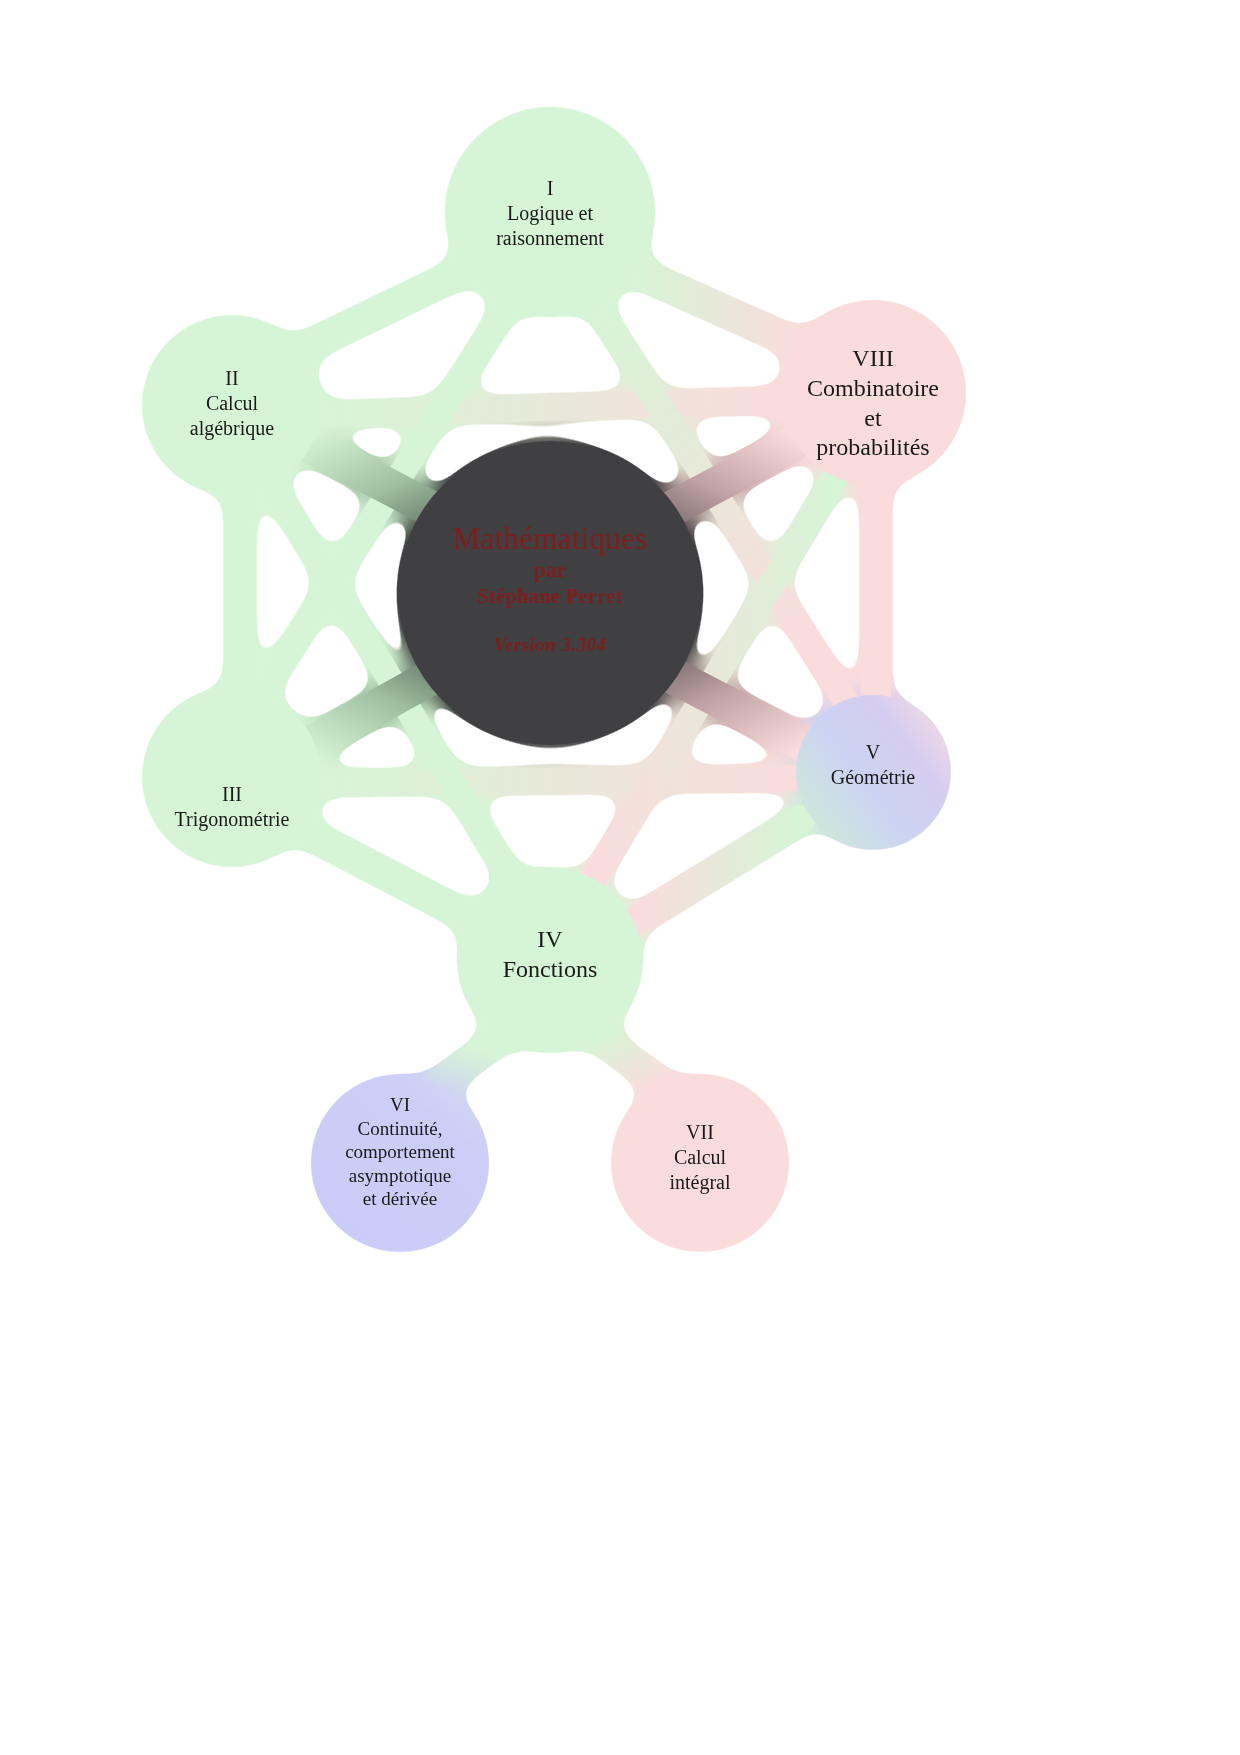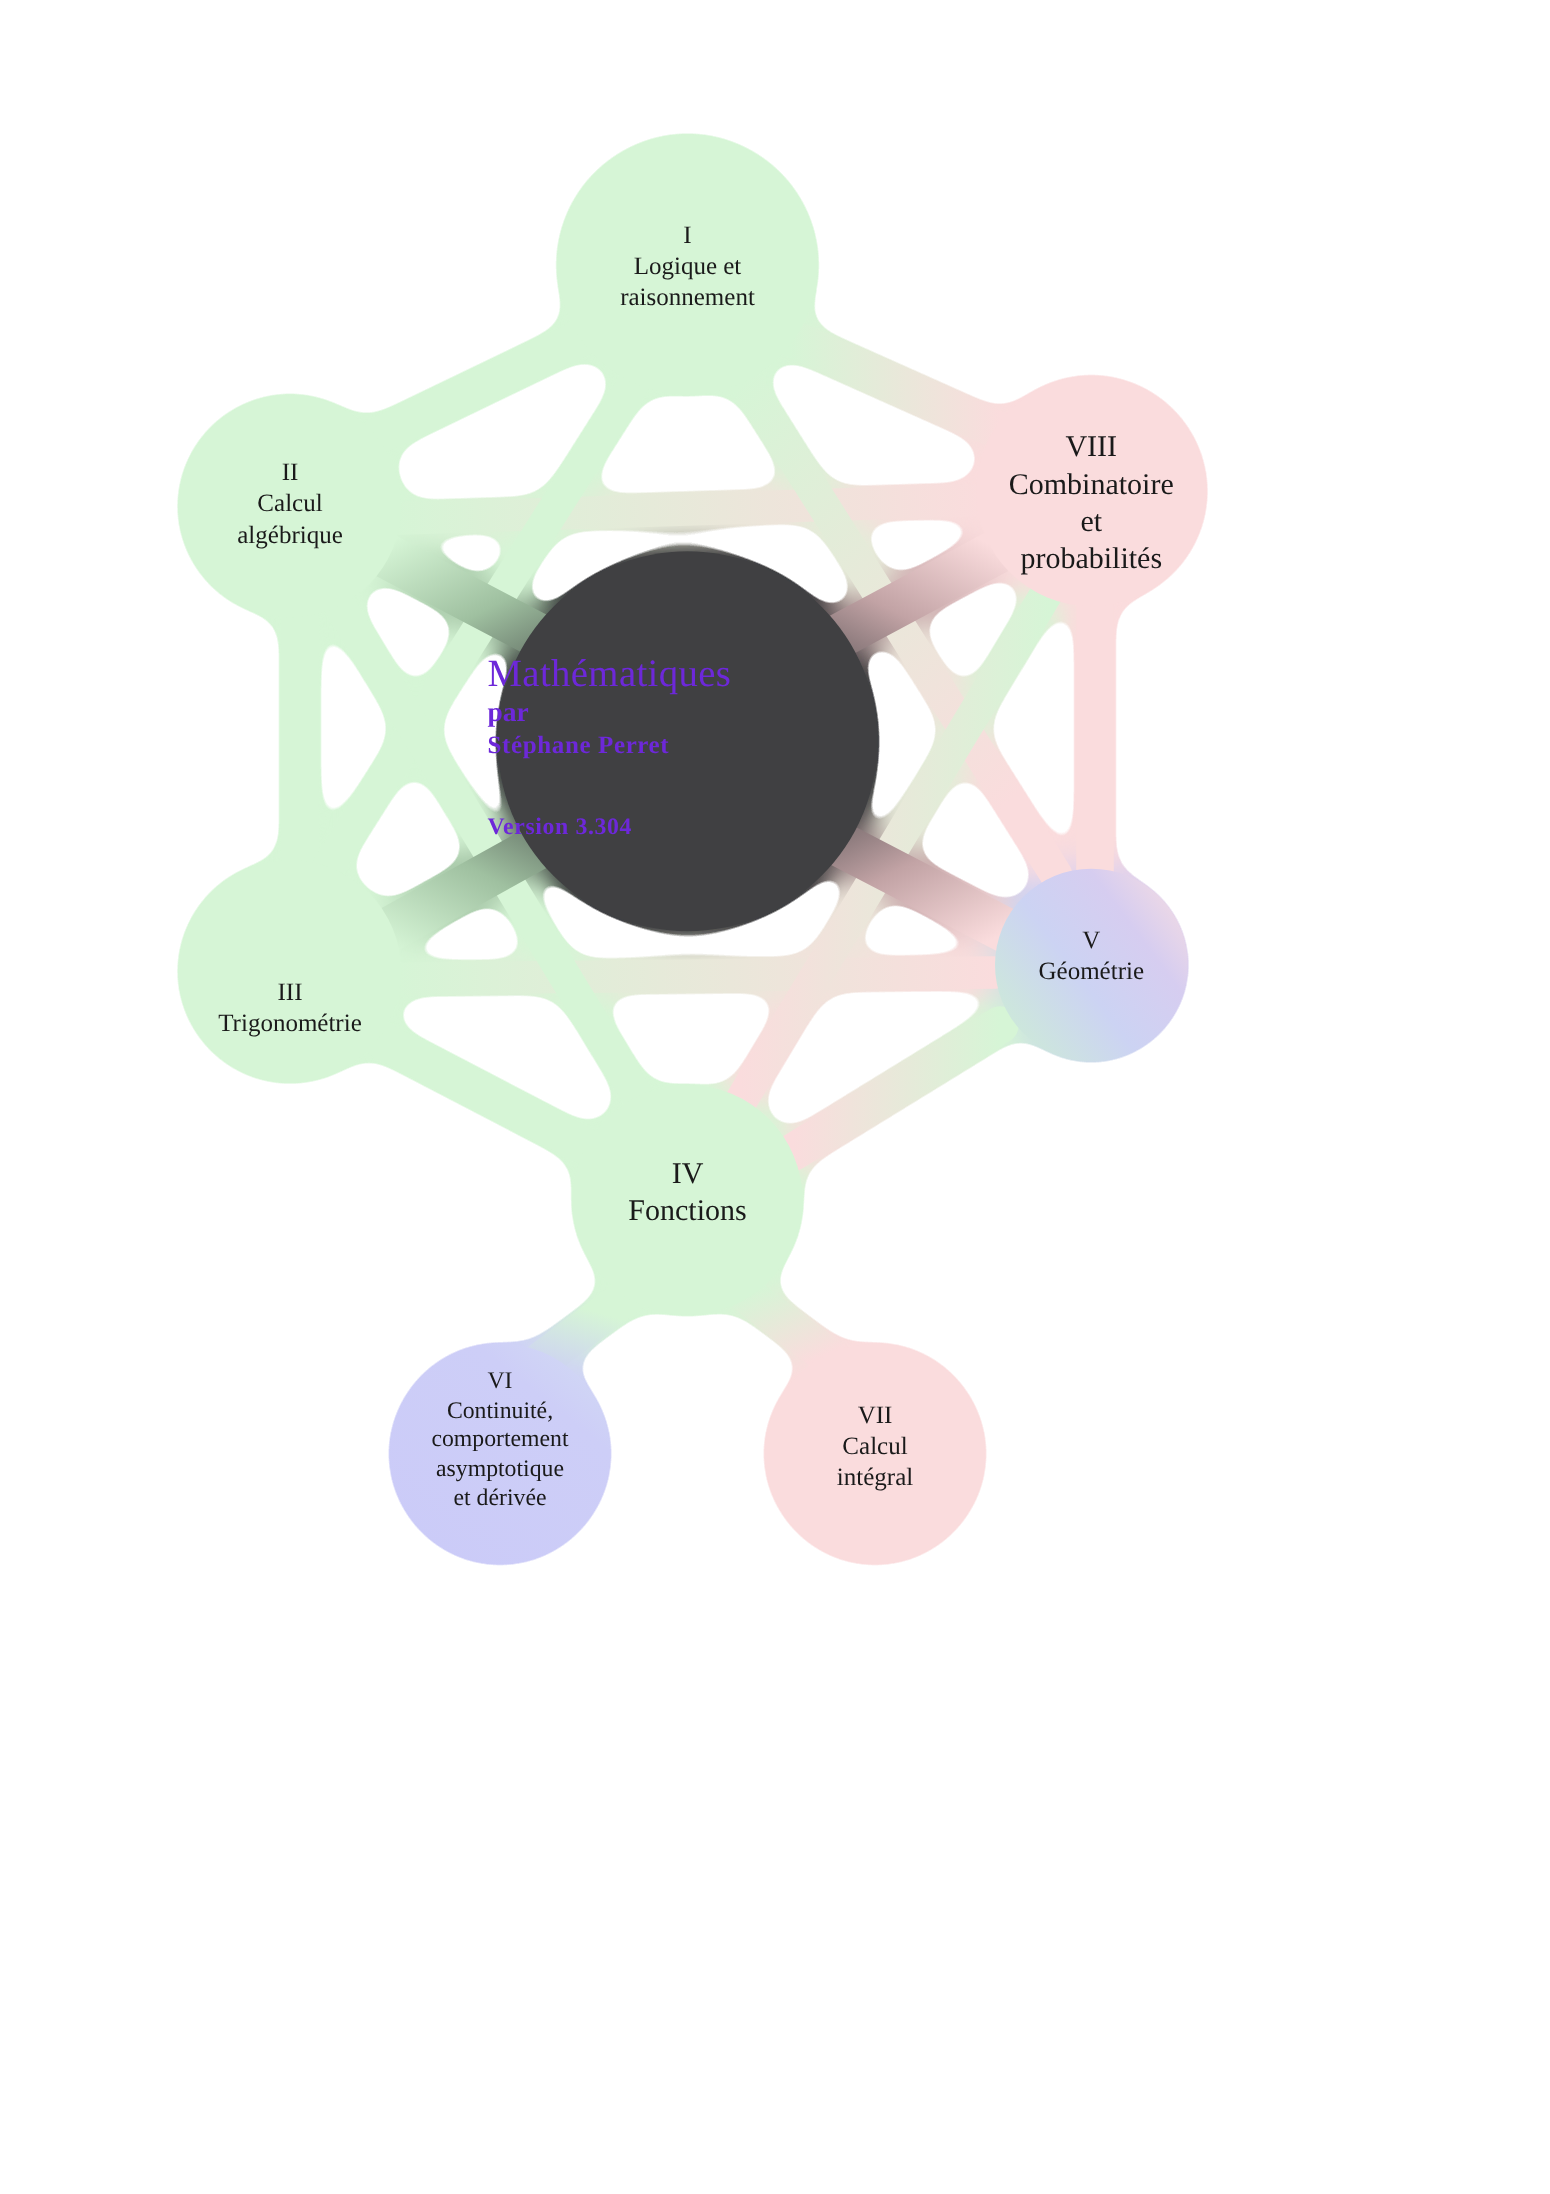--- a/index.html
+++ b/index.html
@@ -19,27 +19,28 @@
     color:#1a1a1a;
     line-height:1.24;
     pointer-events:none;
     -webkit-font-smoothing:antialiased;
   }
   .node-label .roman{display:block;}
   .node-label .name{display:block;}
 
   .center-label{
     position:absolute;
-    color:#6d28d9;
+    text-align:center;
+    color:#7f1d1d;
     line-height:1.2;
   }
   .center-label .c-title{display:block;font-size:31px;letter-spacing:.3px;}
   .center-label .c-par{display:block;font-size:22px;font-weight:bold;margin-top:0;}
   .center-label .c-author{display:block;font-size:20px;font-weight:bold;letter-spacing:.5px;}
-  .center-label .c-version{display:block;font-size:19px;font-weight:bold;margin-top:43px;letter-spacing:.5px;}
+  .center-label .c-version{display:block;font-size:19px;font-weight:bold;margin-top:26px;letter-spacing:.5px;font-style:italic;}
 </style>
 </head>
 <body>
 
 <div id="stage">
 
   <svg id="mindmap" viewBox="0 0 1240 1755">
     <defs>
       <filter id="goo" x="-30%" y="-30%" width="160%" height="160%">
         <feGaussianBlur in="SourceGraphic" stdDeviation="13" result="blur"></feGaussianBlur>

